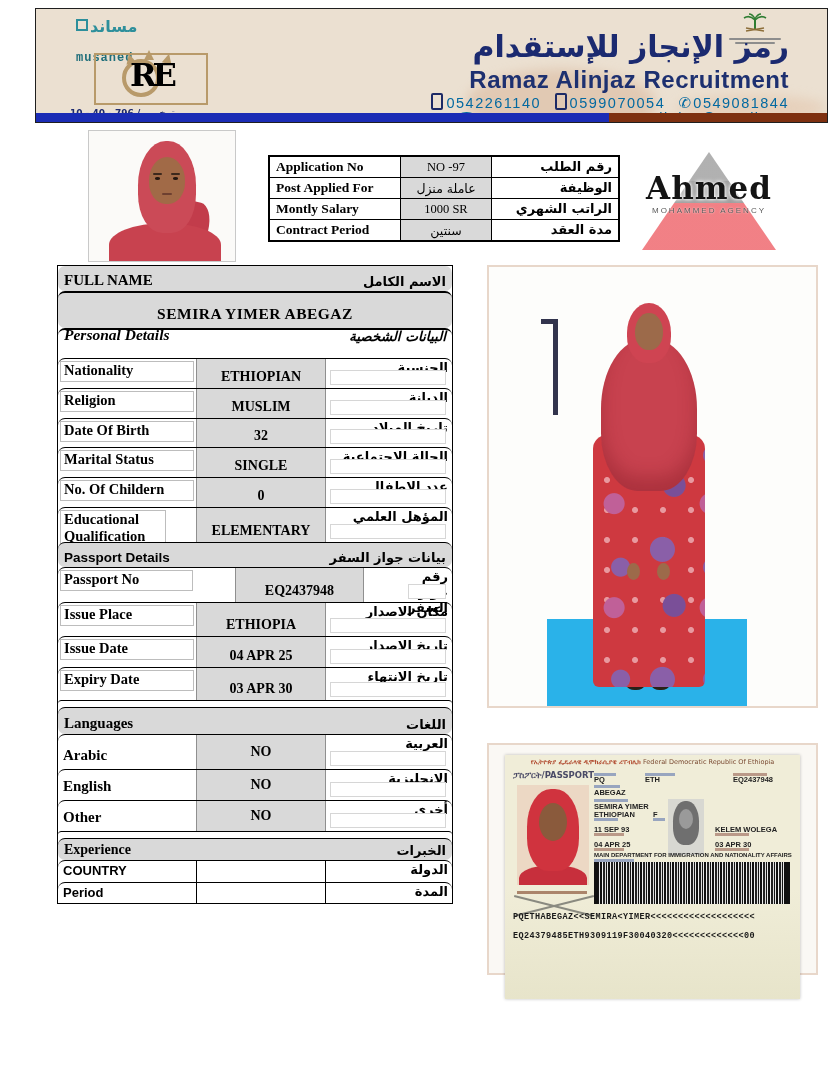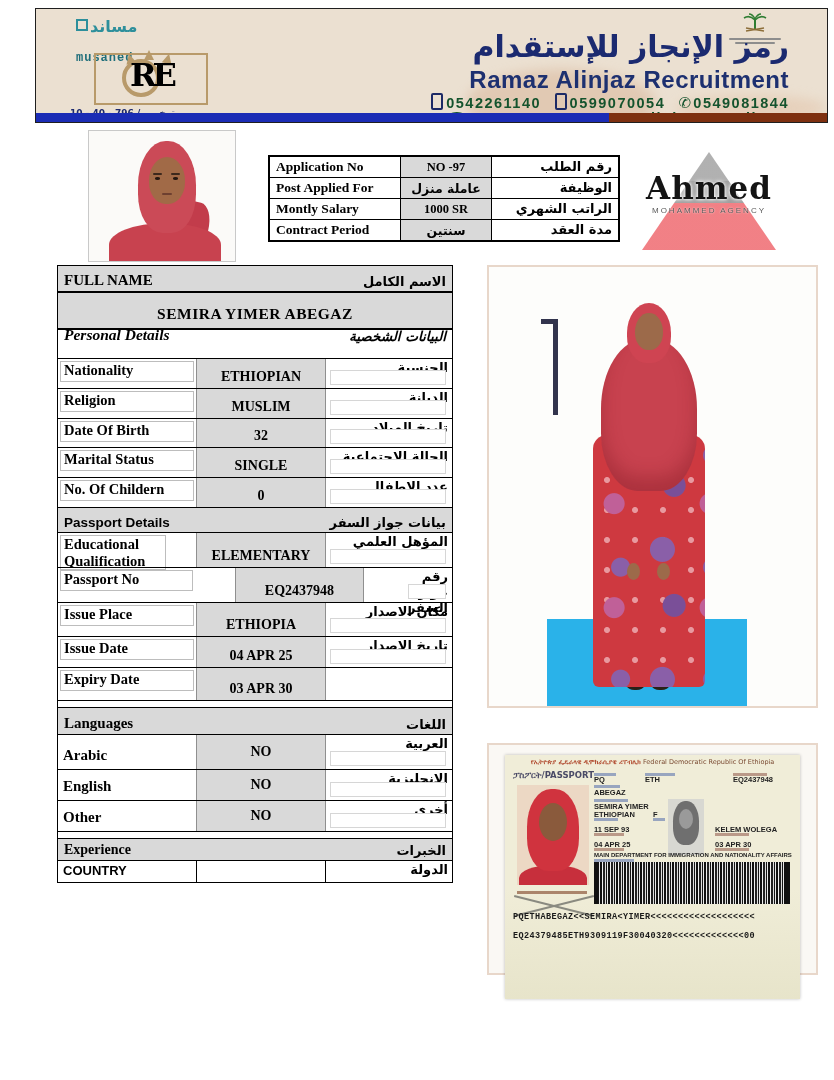--- a/index.html
+++ b/index.html
@@ -31,53 +31,53 @@
   .fig .h{width:6px;height:6px;border-radius:50%;background:#b89a6a;margin:0 auto;}
   .fig .b{width:0;height:0;border-left:5px solid transparent;border-right:5px solid transparent;border-bottom:10px solid #b89a6a;}
   .license{position:absolute;left:34px;top:99px;font-family:"DejaVu Sans",sans-serif;font-weight:bold;font-size:9px;color:#1d2a6e;}
   .ministry{position:absolute;right:42px;top:3px;width:60px;height:34px;text-align:center;}
   .ministry .bars{margin-top:1px;}
   .ministry .bar{height:2.5px;background:#8d8d8d;margin:1.5px 4px;border-radius:1px;}
   .title-ar{position:absolute;right:38px;top:20px;font-family:"DejaVu Sans",sans-serif;font-weight:bold;font-size:30px;color:#1b2a70;letter-spacing:0px;}
   .title-en{position:absolute;right:38px;top:57px;font-family:"Liberation Sans",sans-serif;font-weight:bold;font-size:24px;color:#1d3070;letter-spacing:0.5px;}
   .contact1{position:absolute;right:38px;top:84px;}
   .contact2{position:absolute;right:30px;top:100px;}
-  .contact1,.contact2{font-family:"Liberation Sans",sans-serif;font-weight:bold;font-size:14.5px;color:#14532d;letter-spacing:1.5px;white-space:nowrap;}
+  .contact1,.contact2{font-family:"Liberation Sans",sans-serif;font-weight:normal;font-size:14.5px;color:#0369a1;letter-spacing:1.5px;white-space:nowrap;}
   .mob-ic{display:inline-block;width:8px;height:13px;border:2px solid #1d2a66;border-radius:2px;margin:0 3px -2px 8px;}
   .glyph-ic{font-family:"DejaVu Sans",sans-serif;font-size:15px;letter-spacing:0;margin:0 2px 0 8px;}
   
   .headshot{position:absolute;left:88px;top:130px;width:148px;height:132px;background:#fbfaf8;border:1px solid #c9c9c9;box-sizing:border-box;overflow:hidden;}
   .hs-shoulders{position:absolute;left:20px;bottom:-6px;width:112px;height:44px;background:#c8424f;border-radius:55% 55% 0 0;}
   .hs-drape{position:absolute;left:84px;bottom:-4px;width:34px;height:64px;background:#c23c4b;border-radius:40%;transform:rotate(14deg);}
   .hs-hijab{position:absolute;left:49px;top:10px;width:58px;height:92px;background:#cb4a57;border-radius:48% 48% 42% 42%;}
   .hs-face{position:absolute;left:60px;top:26px;width:36px;height:47px;background:#a16a47;border-radius:50% 50% 46% 46%;}
   .hs-brow{position:absolute;width:9px;height:2px;background:#3c281c;border-radius:2px;}
   .hs-eye{position:absolute;width:5px;height:2.5px;background:#241710;border-radius:50%;}
   .hs-mouth{position:absolute;width:10px;height:2px;background:#6e4030;border-radius:2px;}
   
   .apptbl{position:absolute;left:268px;top:155px;width:352px;height:87px;border:2px solid #000;box-sizing:border-box;display:flex;flex-direction:column;background:#fff;}
   .approw{flex:1;display:flex;border-top:1px solid #000;}
   .approw:first-child{border-top:none;}
   .app-en{width:130px;font-weight:bold;font-size:13.5px;padding:2px 0 0 6px;box-sizing:border-box;}
-  .app-val{width:90px;background:#d9d9d9;border-left:1px solid #000;border-right:1px solid #000;display:flex;align-items:center;justify-content:center;font-size:12.5px;font-weight:bold;}
+  .app-val{width:90px;background:#d9d9d9;border-left:1px solid #000;border-right:1px solid #000;display:flex;align-items:center;justify-content:center;font-size:12.5px;}
   .app-ar{flex:1;text-align:right;padding:2px 6px 0 0;font-weight:bold;font-size:13px;}
   .arfont{font-family:"DejaVu Sans","Liberation Serif",sans-serif;}
   
   .ahmed{position:absolute;left:628px;top:148px;width:162px;height:108px;}
   .ahmed-tri{position:absolute;left:14px;top:4px;width:134px;height:98px;
     clip-path:polygon(50% 0,100% 100%,0 100%);
     background:linear-gradient(180deg,#a3a3a3 0 30%,#8e8e8e 30% 52%,#ef6a70 52% 100%);opacity:.85;}
   .ahmed-word{position:absolute;left:0;top:22px;width:162px;text-align:center;
     font-family:"DejaVu Serif",serif;font-weight:bold;font-size:31px;color:#141414;
     text-shadow:0 0 3px #fff,0 0 5px #fff;letter-spacing:1px;}
   .ahmed-sub{position:absolute;left:0;top:58px;width:162px;text-align:center;
     font-family:"Liberation Sans",sans-serif;font-size:8px;color:#5a5a5a;letter-spacing:2px;text-shadow:0 0 2px #fff;}
   
   .maintbl{position:absolute;left:57px;top:265px;width:396px;border:1.5px solid #000;box-sizing:border-box;background:#fff;}
-  .mrow{display:flex;border-top:1px solid #000;position:relative;box-sizing:border-box;}
+  .mrow{display:flex;border-top:1px solid #000;position:relative;box-sizing:border-box;border-radius:7px;}
   .mrow:first-child{border-top:none;}
   .band{background:#d9d9d9;justify-content:space-between;align-items:flex-end;padding:2px 6px;}
   .band .bl{font-weight:bold;font-size:15px;}
   .band .br{font-weight:bold;font-size:13px;}
   .thickb{border-top-width:2px;}
   .namerow{background:#d9d9d9;justify-content:center;align-items:flex-end;padding-bottom:5px;font-weight:bold;font-size:15.5px;letter-spacing:.5px;}
   .ptitle{justify-content:space-between;align-items:flex-end;padding:14px 6px;}
   .ptitle .bl{font-weight:bold;font-style:italic;font-size:15.5px;}
   .ptitle .br{font-weight:bold;font-style:italic;font-size:13.5px;}
   .c1{width:138px;box-sizing:border-box;padding:2px;}
@@ -295,36 +295,36 @@
   <div class="mrow" style="height:30px;">
     <div class="c1">
         <div class="labelbox">No. Of Childern</div>
       </div>
     <div class="c2" dir="auto">0</div>
     <div class="c3">
         <span class="ar arfont" dir="rtl">عدد الاطفال</span>
         <div class="underbox"></div>
       </div>
   </div>
+  <div class="mrow" style="height:35px;">
+    <div class="c1">
+        <div class="labelbox" style="width:98px;">Educational Qualification</div>
+      </div>
+    <div class="c2" dir="auto">ELEMENTARY</div>
+    <div class="c3">
+        <span class="ar arfont" dir="rtl">المؤهل العلمي</span>
+        <div class="underbox"></div>
+      </div>
+  </div>
+
   <div class="mrow band" style="height:25px;">
     <span class="bl" style="font-family:'Liberation Sans',sans-serif;font-size:13.5px;">Passport Details</span>
     <span class="br arfont" dir="rtl">بيانات جواز السفر</span>
   </div>
 
-  <div class="mrow" style="height:35px;">
-    <div class="c1">
-        <div class="labelbox" style="width:98px;">Educational Qualification</div>
-      </div>
-    <div class="c2" dir="auto">ELEMENTARY</div>
-    <div class="c3">
-        <span class="ar arfont" dir="rtl">المؤهل العلمي</span>
-        <div class="underbox"></div>
-      </div>
-  </div>
-
   <div class="mrow" style="height:35px;gap:40px;">
     <div class="c1">
         <div class="labelbox">Passport No</div>
       </div>
     <div class="c2" dir="auto">EQ2437948</div>
     <div class="c3">
         <span class="ar arfont" dir="rtl">رقم جواز السفر</span>
         <div class="underbox"></div>
       </div>
   </div>
@@ -346,20 +346,24 @@
     <div class="c3">
         <span class="ar arfont" dir="rtl">تاريخ الاصدار</span>
         <div class="underbox"></div>
       </div>
   </div>
   <div class="mrow" style="height:33px;">
     <div class="c1">
         <div class="labelbox">Expiry Date</div>
       </div>
     <div class="c2" dir="auto">03 APR 30</div>
+    <div class="c3">
+        <span class="ar arfont" dir="rtl">تاريخ الانتهاء</span>
+        <div class="underbox"></div>
+      </div>
   </div>
 
   <div class="mrow gaprow"></div>
 
   <div class="mrow band" style="height:27px;justify-content:space-between;">
     <span class="bl">Languages</span>
     <span class="br arfont" dir="rtl">اللغات</span>
   </div>
 
   <div class="mrow" style="height:35px;">
@@ -392,20 +396,27 @@
   <div class="mrow band" style="height:22px;">
     <span class="bl" style="font-size:14px;">Experience</span>
     <span class="br arfont" dir="rtl">الخبرات</span>
   </div>
 
   <div class="mrow" style="height:22px;">
     <div class="c1 expc1">COUNTRY</div>
     <div class="c2 white" dir="auto"></div>
     <div class="c3">
         <span class="ar arfont" dir="rtl">الدولة</span>
+      </div>
+  </div>
+  <div class="mrow" style="height:21px;">
+    <div class="c1 expc1">Period</div>
+    <div class="c2 white" dir="auto"></div>
+    <div class="c3">
+        <span class="ar arfont" dir="rtl">المدة</span>
       </div>
   </div>
 
 </div>
 
 <div class="fullbody">
   <div class="mat"></div>
   <div class="stickh"></div>
   <div class="stickv"></div>
   <div class="fb-foot" style="left:138px;top:414px;"></div>

